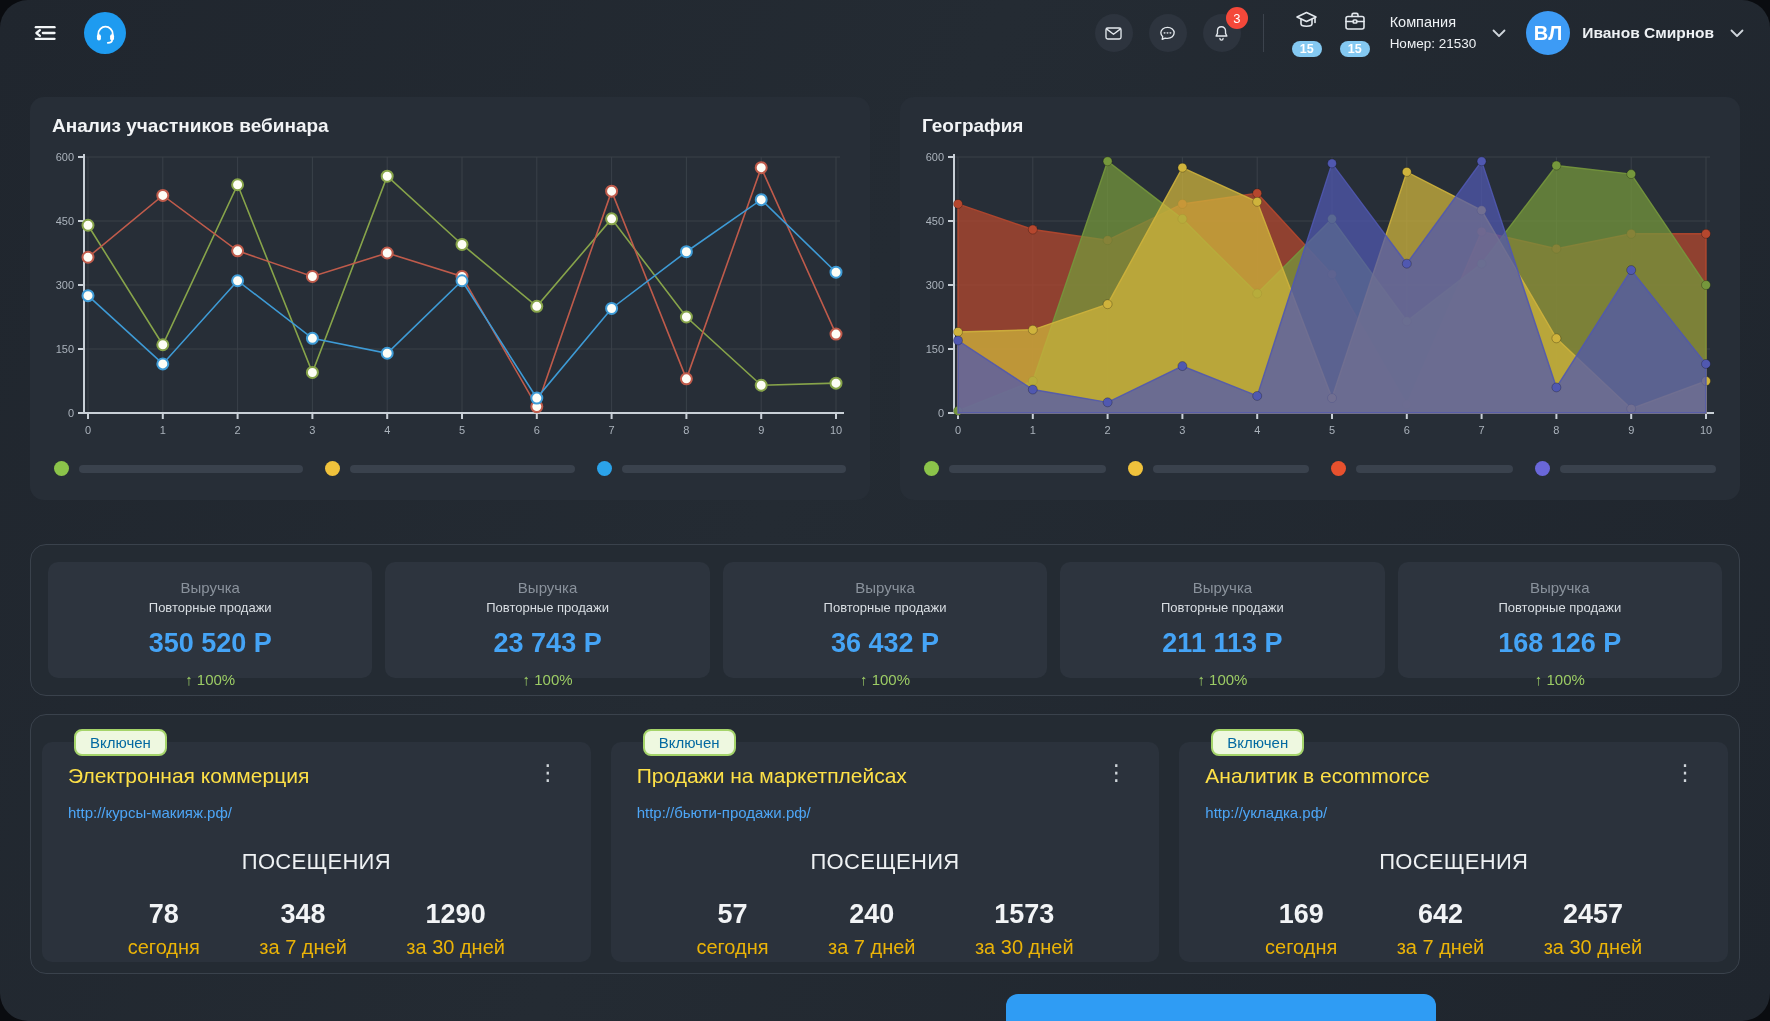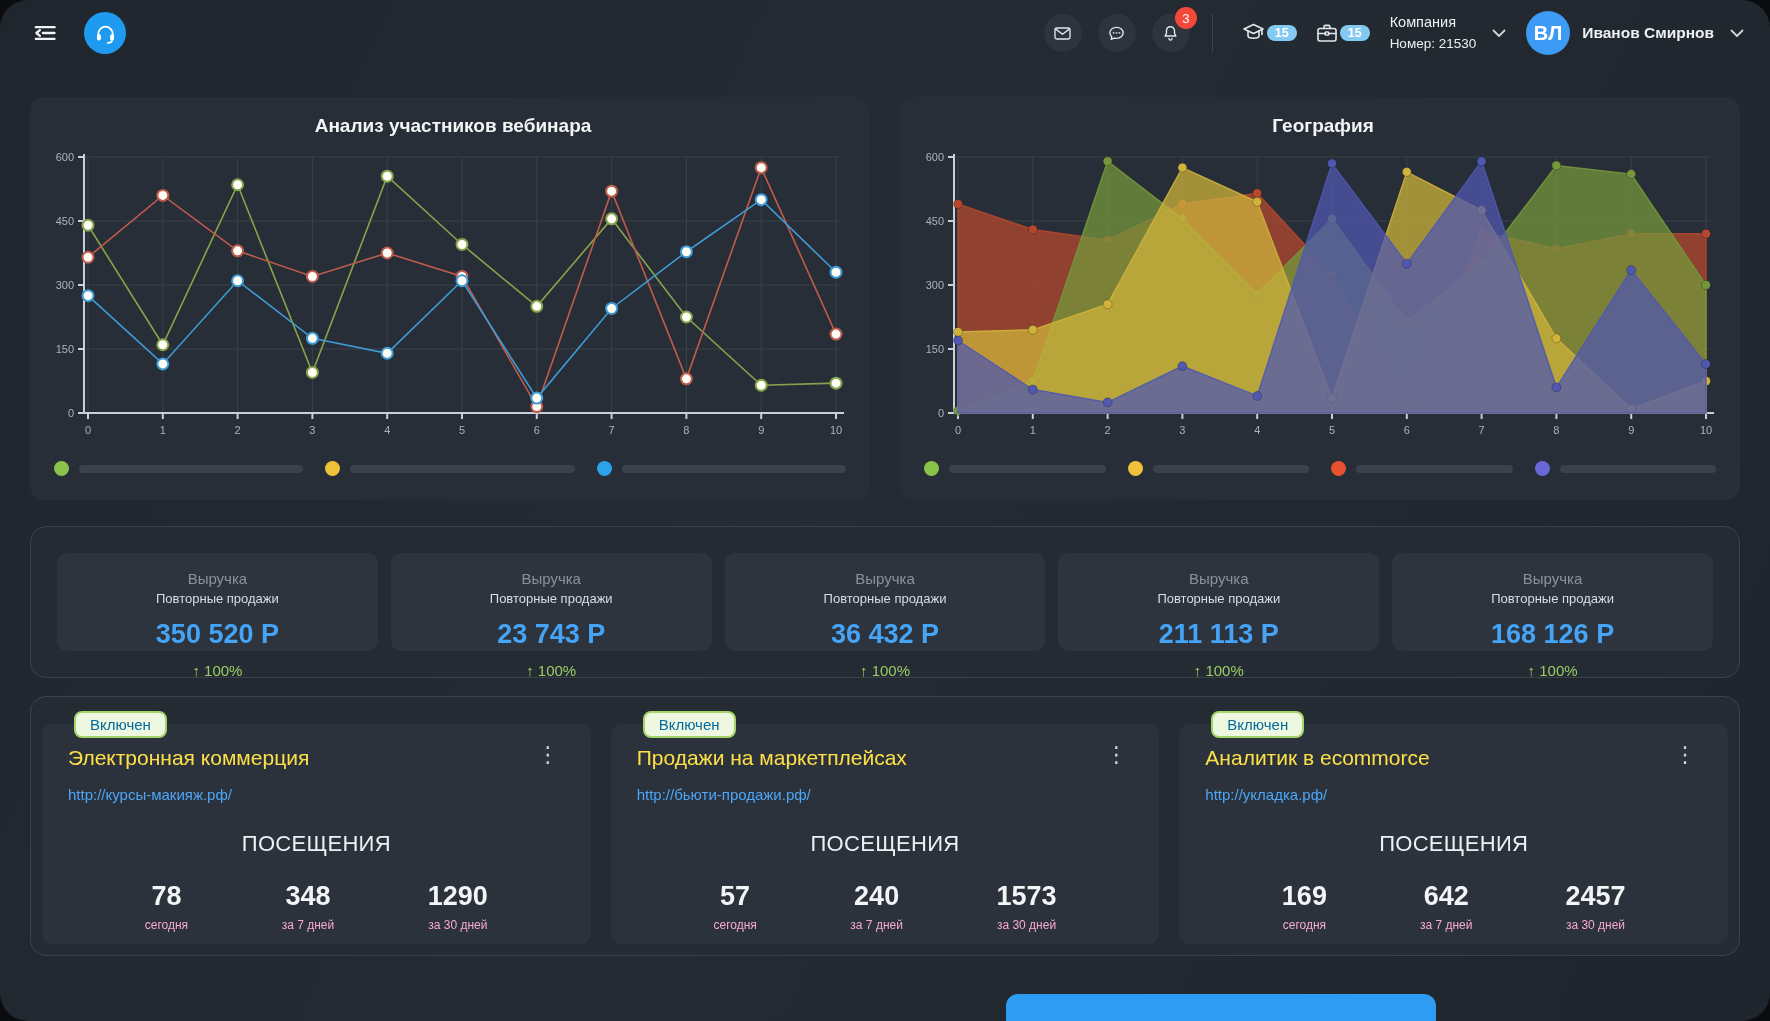--- a/index.html
+++ b/index.html
@@ -11,62 +11,62 @@
   header { height:66px; display:flex; align-items:center; padding:0 26px 0 30px; }
   .h-left { display:flex; align-items:center; gap:26px; }
   .icon-btn { background:transparent; border:none; cursor:pointer; display:flex; align-items:center; justify-content:center; }
   .logo { width:42px; height:42px; border-radius:50%; background:#1e9bf0; display:flex; align-items:center; justify-content:center; }
   .h-right { margin-left:auto; display:flex; align-items:center; }
   .circle-btn { width:38px; height:38px; border-radius:50%; background:#2d343e; border:none; cursor:pointer;
                 display:flex; align-items:center; justify-content:center; margin-left:16px; position:relative; }
   .badge-red { position:absolute; top:-7px; right:-7px; min-width:22px; height:22px; border-radius:50%;
                background:#f4483a; color:#fff; font-size:13px; display:flex; align-items:center; justify-content:center; }
   .v-div { width:1px; height:38px; background:#3c434d; margin:0 10px 0 22px; }
-  .mini-stat { display:flex; flex-direction:row; align-items:center; gap:1px; margin-left:18px;text-align:right; }
+  .mini-stat { display:flex; flex-direction:column; align-items:center; gap:9px; margin-left:18px;text-align:right; }
   .pill-blue { background:#84c9f2; color:#fff; font-size:12.5px; font-weight:700; border-radius:10px; padding:1px 8px; }
   .company { margin-left:20px; line-height:1.55; }
   .company .c1 { font-size:14.5px; }
   .company .c2 { font-size:13.5px; }
   .chev { margin-left:16px; display:flex; align-items:center; cursor:pointer; }
   .avatar { width:44px; height:44px; border-radius:50%; background:#3d9bf5; color:#fff; font-weight:700; font-size:20px;
             letter-spacing:.5px; display:flex; align-items:center; justify-content:center; margin-left:20px; cursor:pointer; }
   .uname { margin-left:12px; font-size:15.5px; font-weight:600; cursor:pointer; }
 
   
   main { padding:0 30px; }
-  .charts-row { display:flex; gap:30px; margin-top:31px;text-align:center; }
+  .charts-row { display:flex; gap:30px; margin-top:31px; }
   .card { background:#272e37; border-radius:14px; }
   .chart-card { flex:1; height:403px; padding:14px 16px 8px; }
   .chart-title { font-size:19px; font-weight:600; color:#f2f4f6; margin:4px 0 10px 6px; }
   .sliders { display:flex; gap:22px; padding:10px 8px 0; align-items:center; }
   .slider { flex:1; display:flex; align-items:center; gap:10px; cursor:pointer; }
   .s-dot { width:15px; height:15px; border-radius:50%; flex:none; }
   .s-track { flex:1; height:8px; border-radius:6px; background:#3a424d; }
 
   .row-box { border:1px solid #3a424c; background:#242b33; border-radius:16px; display:flex; }
-  .revenue-row { margin-top:26px; height:152px; padding:26px; gap:13px; }
+  .revenue-row { margin-top:44px; height:152px; padding:17px; gap:13px; }
   .stat-card { flex:1; background:#2d343e; border-radius:10px; text-align:center; padding:17px 8px 12px; }
   .sc-l1 { font-size:15px; color:#8a929c; }
   .sc-l2 { font-size:13px; color:#d9dee3; margin-top:4px; }
   .sc-val { font-size:27px; font-weight:700; color:#45a4f6; margin-top:13px;text-align:center; }
   .sc-delta { font-size:15px; color:#9ccc65; margin-top:12px; }
 
   .sites-row { margin-top:18px; height:260px; padding:27px 11px 11px; gap:20px; }
   .site-card { flex:1; background:#2b323c; border-radius:10px; position:relative; padding:22px 26px; }
   .s-badge { position:absolute; top:-13px; left:32px; background:#eef8e0; color:#0369a1; border:2px solid #a5d46a;
              border-radius:8px; padding:3px 14px; font-size:15px; }
   .s-head { display:flex; justify-content:space-between; align-items:flex-start; }
   .s-title { font-size:21px; font-weight:500; color:#fde047; }
   .kebab { border:none; background:transparent; color:#cfd5da; font-size:22px; line-height:14px; cursor:pointer; padding:2px 6px; }
   .s-link { display:inline-block; margin-top:16px; color:#4da6f7; font-size:15px; text-decoration:none; }
   .s-visits { text-align:center; font-size:22px; letter-spacing:.3px; font-weight:500; margin-top:27px; color:#eef1f3; }
   .site-stats { display:flex; justify-content:space-around; margin-top:24px; padding:0 30px; }
   .sstat { text-align:center; }
   .sv { font-size:27px; font-weight:700; color:#f2f4f6; }
-  .sl { font-size:12px; color:#f9a8d4; margin-top:6px; }
+  .sl { font-size:20px; color:#eab308; margin-top:6px; }
 
   .bottom-bar { position:absolute; left:1006px; top:994px; width:430px; height:27px; background:#2f9cf4;
                 border-radius:12px 12px 0 0; border:none; cursor:pointer; }
   svg.icon { display:block; }
 </style>
 </head>
 <body>
 
 <div class="app">
 

